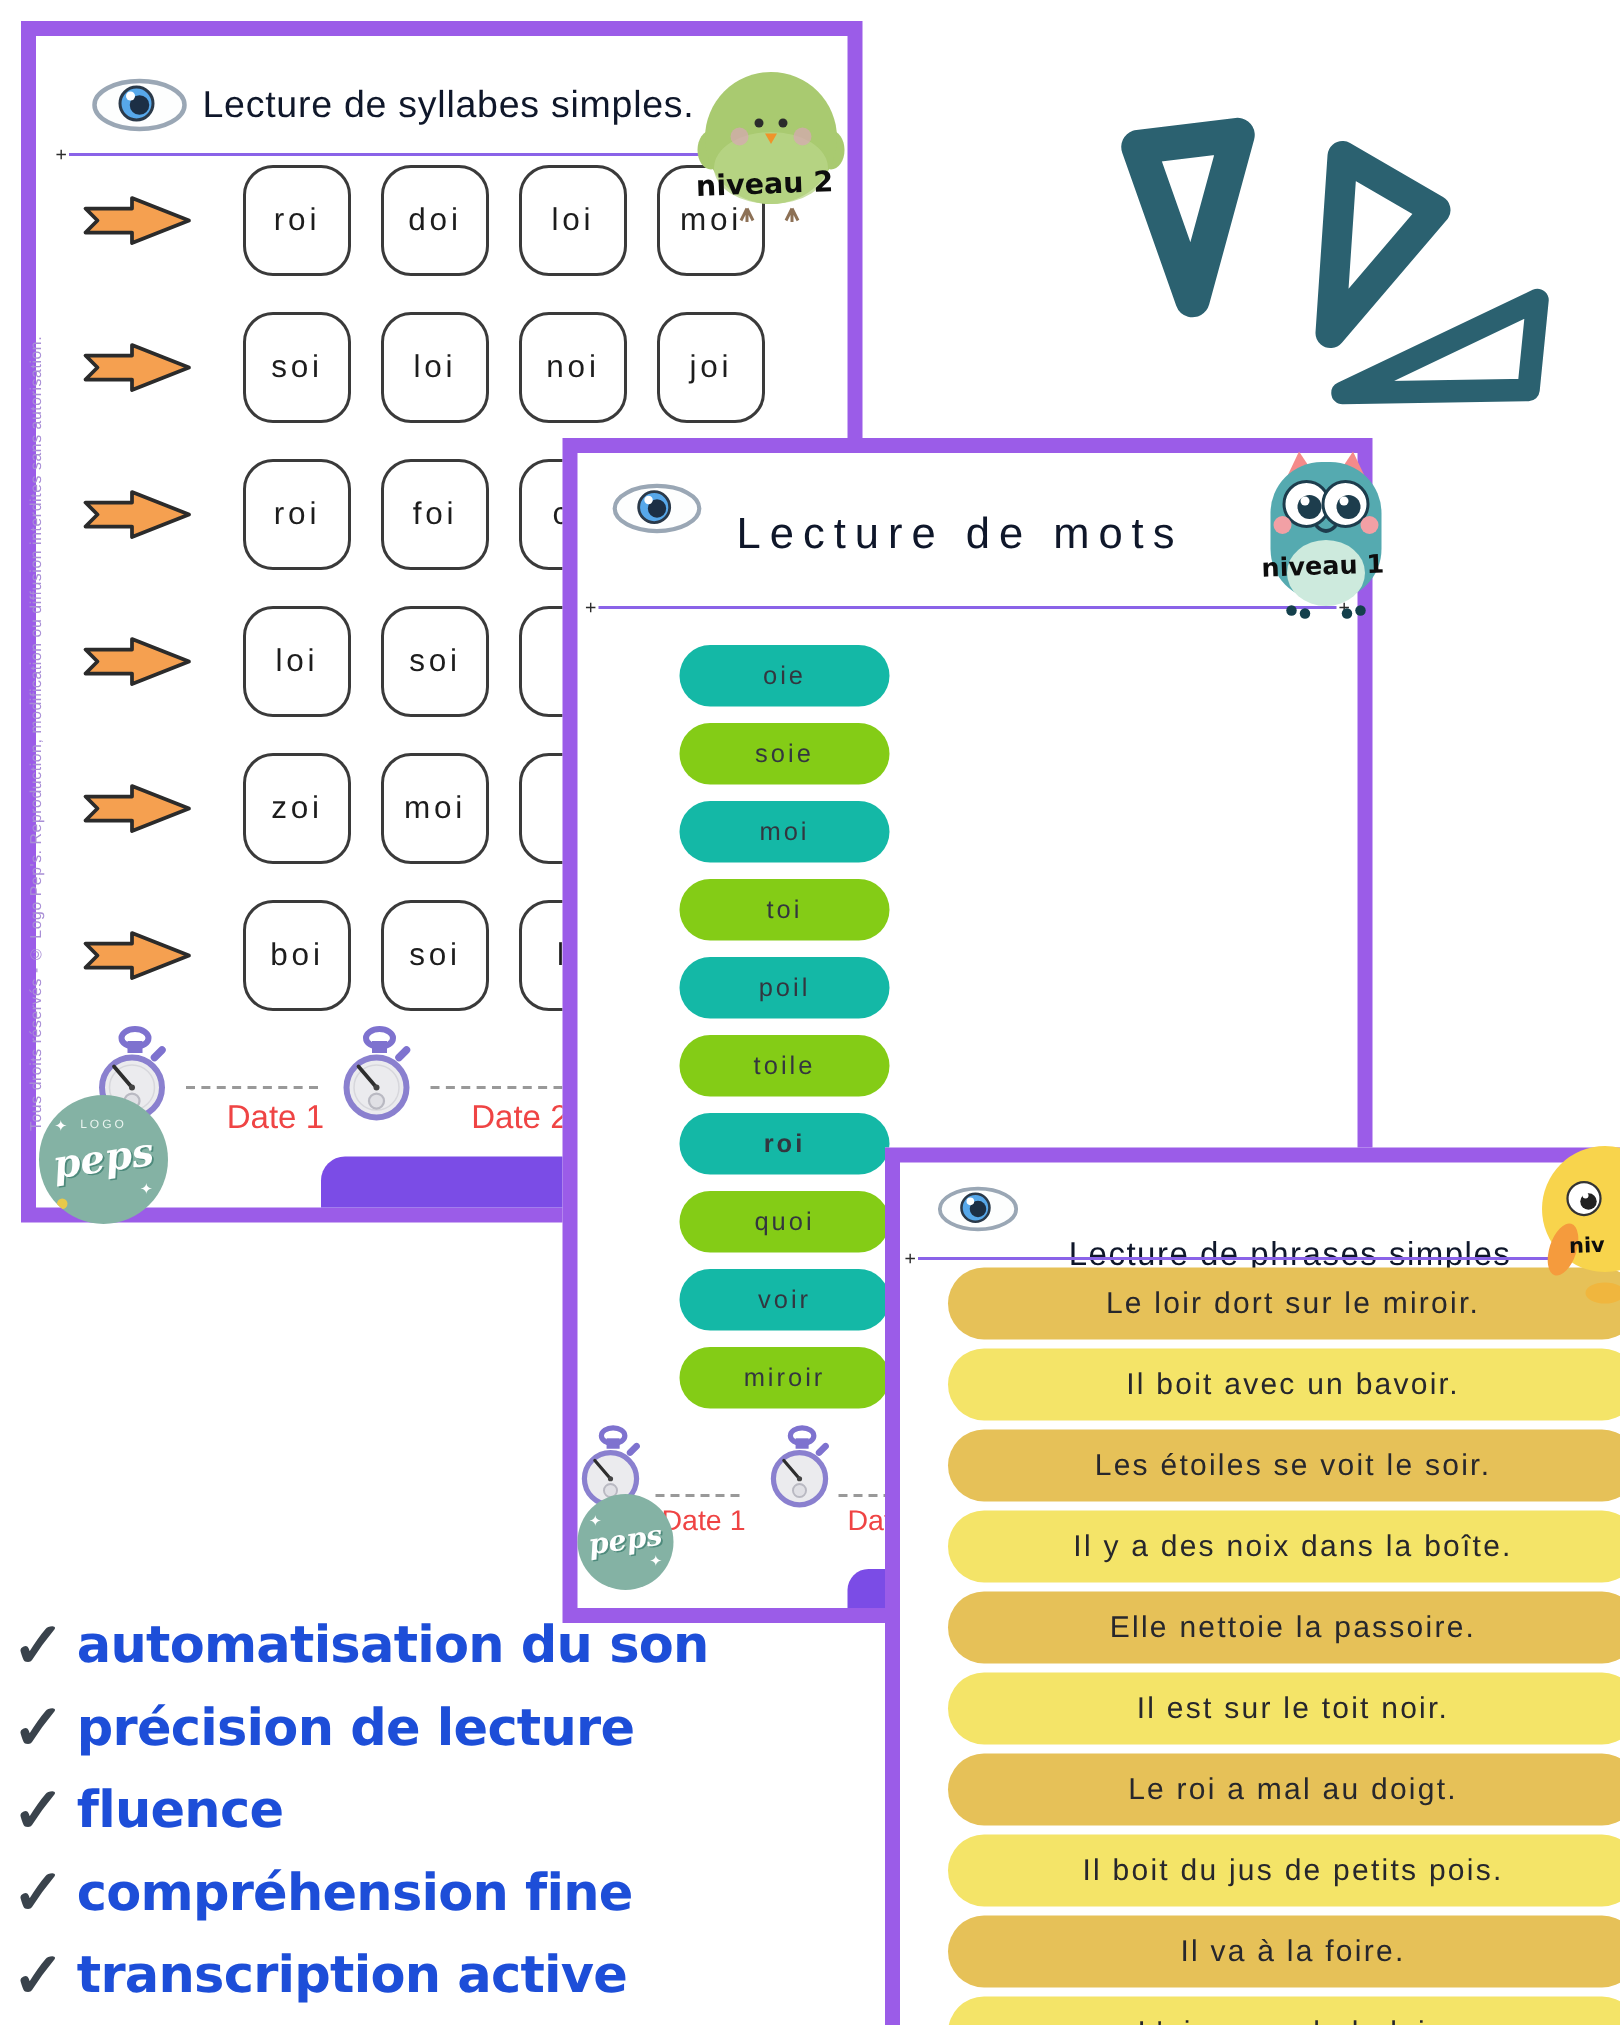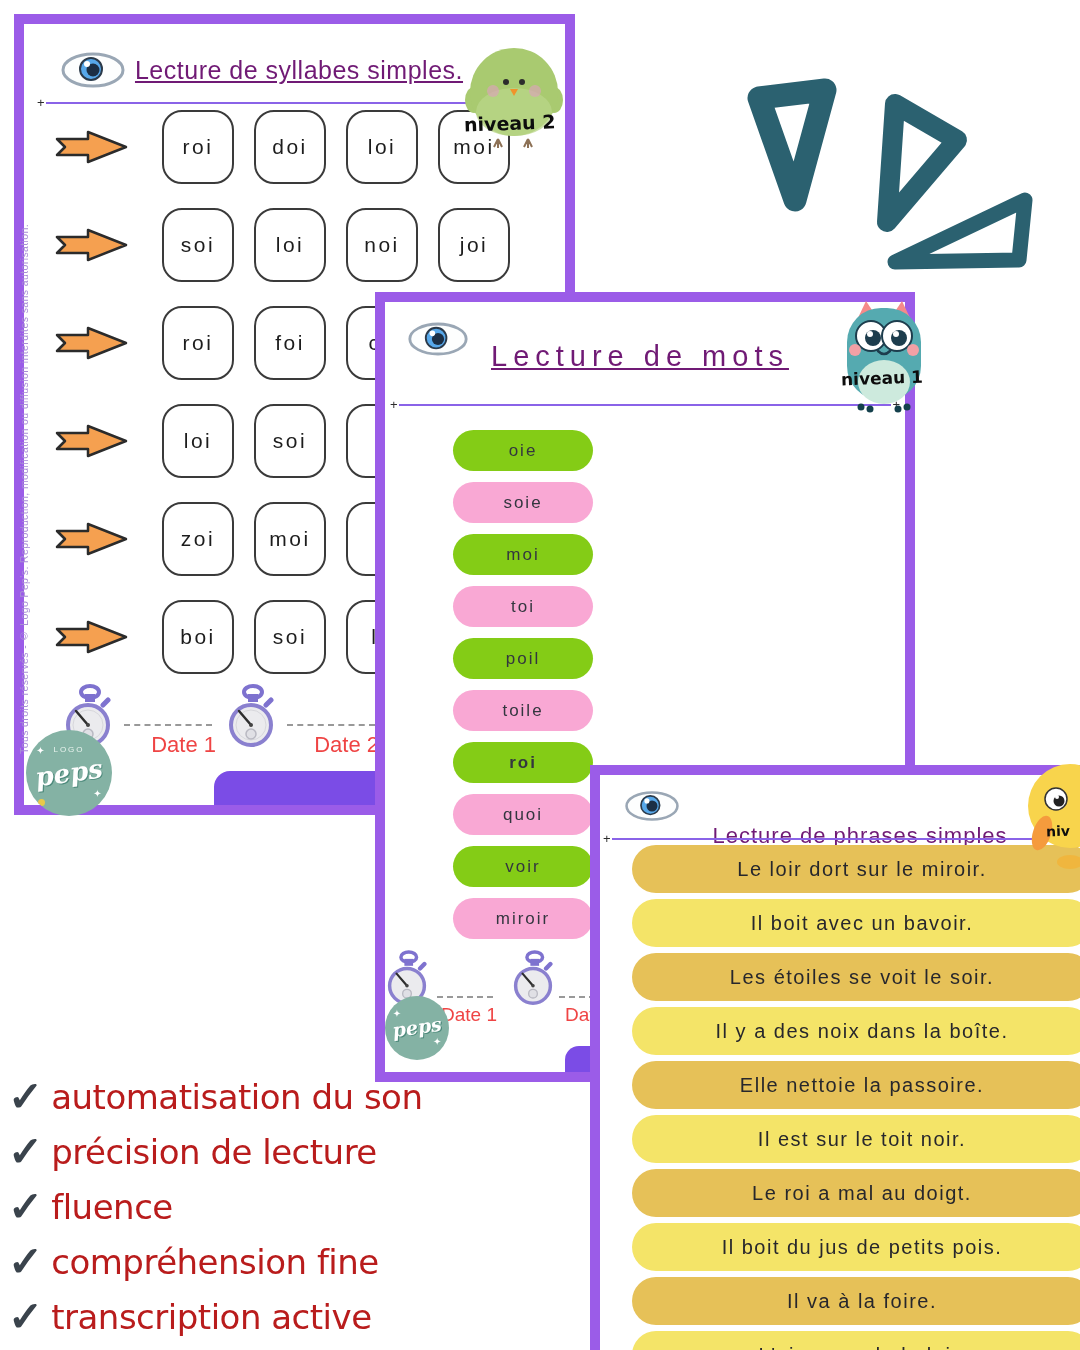--- a/index.html
+++ b/index.html
@@ -9,21 +9,21 @@
   .tri-svg{position:absolute;left:715px;top:60px;z-index:0;}
   
   .sheet{position:absolute;background:#fff;border:10px solid #9b5ce8;box-sizing:border-box;}
   #sheet-syl{left:14px;top:14px;width:561px;height:801px;z-index:1;}
   #sheet-mots{left:375px;top:292px;width:540px;height:790px;z-index:2;}
   #sheet-phr{left:590px;top:765px;width:540px;height:640px;z-index:3;}
   .eye-svg{position:absolute;}
   #sheet-syl .eye-svg{left:36px;top:24px;width:66px;height:44px;}
   #sheet-mots .eye-svg{left:22px;top:16px;width:62px;height:42px;}
   #sheet-phr .eye-svg{left:24px;top:12px;width:56px;height:38px;}
-  .sheet-title{position:absolute;text-align:center;color:#701a75;text-decoration:underline;}
+  .sheet-title{position:absolute;text-align:center;color:#0f172a;}
   #title-syl{left:100px;top:32px;width:350px;font-size:25px;letter-spacing:0.5px;}
   #title-mots{left:60px;top:38px;width:390px;font-size:29px;letter-spacing:6px;font-weight:500;}
   #title-phr{left:70px;top:20px;width:380px;font-size:22px;letter-spacing:1px;margin-top:28px;}
   .hline{position:absolute;display:flex;align-items:center;}
   .hline .bar{flex:1;height:2px;background:#8a63e8;}
   .hline .tip{font-size:13px;line-height:1;color:#2c2c2c;margin:0 1px;}
   #line-syl{left:12px;right:2px;top:72px;}
   #line-mots{left:4px;right:4px;top:96px;}
   #line-phr{left:2px;width:482px;top:57px;}
   
@@ -45,22 +45,22 @@
                 color:#0d0d0d;transform:rotate(-2deg);white-space:nowrap;}
   #monster-green .niveau-label{left:2px;bottom:16px;font-size:19px;}
   #monster-teal .niveau-label{left:8px;bottom:26px;font-size:17px;}
   #monster-yellow .niveau-label{left:34px;bottom:32px;font-size:14px;}
   
   .word-col{position:absolute;display:flex;flex-direction:column;gap:11px;}
   #col-left{left:68px;top:128px;}
   #col-right{left:325px;top:128px;}
   .word-pill{width:140px;height:41px;border-radius:21px;display:flex;align-items:center;
              justify-content:center;font-size:17px;letter-spacing:2px;color:#33363f;}
-  .gold{background:#84cc16;}
-  .orange{background:#f9a8d4;}
+  .gold{background:#14b8a6;}
+  .orange{background:#84cc16;}
   .word-pill.bold{font-weight:700;}
   
   .sentences{position:absolute;left:32px;top:70px;display:flex;flex-direction:column;gap:6px;}
   .sentence-pill{width:460px;height:48px;border-radius:24px;display:flex;align-items:center;
                  justify-content:center;font-size:20px;letter-spacing:1.5px;color:#27272c;}
   .s-gold{background:#e6c158;}
   .s-yellow{background:#f4e468;}
   
   .sw-svg{position:absolute;}
   #syl-sw1{left:41px;top:660px;width:46px;height:64px;}
@@ -91,21 +91,21 @@
   .sparkle.s1{left:12%;top:18%;} .sparkle.s2{right:12%;bottom:20%;}
   .dot{position:absolute;left:14%;bottom:12%;width:7px;height:7px;border-radius:50%;background:#e8c94a;}
   .footer-tab{position:absolute;right:0;bottom:0;background:#7b4ce6;color:#fff;
               display:flex;align-items:center;justify-content:flex-end;}
   #tab-syl{left:190px;height:34px;border-radius:16px 0 0 0;font-size:15px;padding-right:8px;}
   #tab-mots{left:180px;height:26px;border-radius:14px 0 0 0;font-size:12px;}
   
   .checklist{position:absolute;left:8px;top:1076px;z-index:5;display:flex;flex-direction:column;gap:13px;}
   .check-item{display:flex;align-items:center;}
   .check-mark{font-size:42px;font-weight:700;color:#3a434c;margin-right:8px;line-height:1;}
-  .check-label{font-size:34px;font-weight:400;color:#b91c1c;
+  .check-label{font-size:34px;font-weight:700;color:#1d4ed8;
                font-family:"DejaVu Sans",sans-serif;letter-spacing:-0.5px;}
 </style>
 </head>
 <body>
 
 <div class="canvas">
 
   <svg class="tri-svg" width="340" height="220" viewBox="0 0 340 220">
     <polygon points="44,38 110,30 80,140" fill="none" stroke="#2b6170" stroke-width="23" stroke-linejoin="round"></polygon>
     <polygon points="180,44 242,80 172,162" fill="none" stroke="#2b6170" stroke-width="20" stroke-linejoin="round"></polygon>

